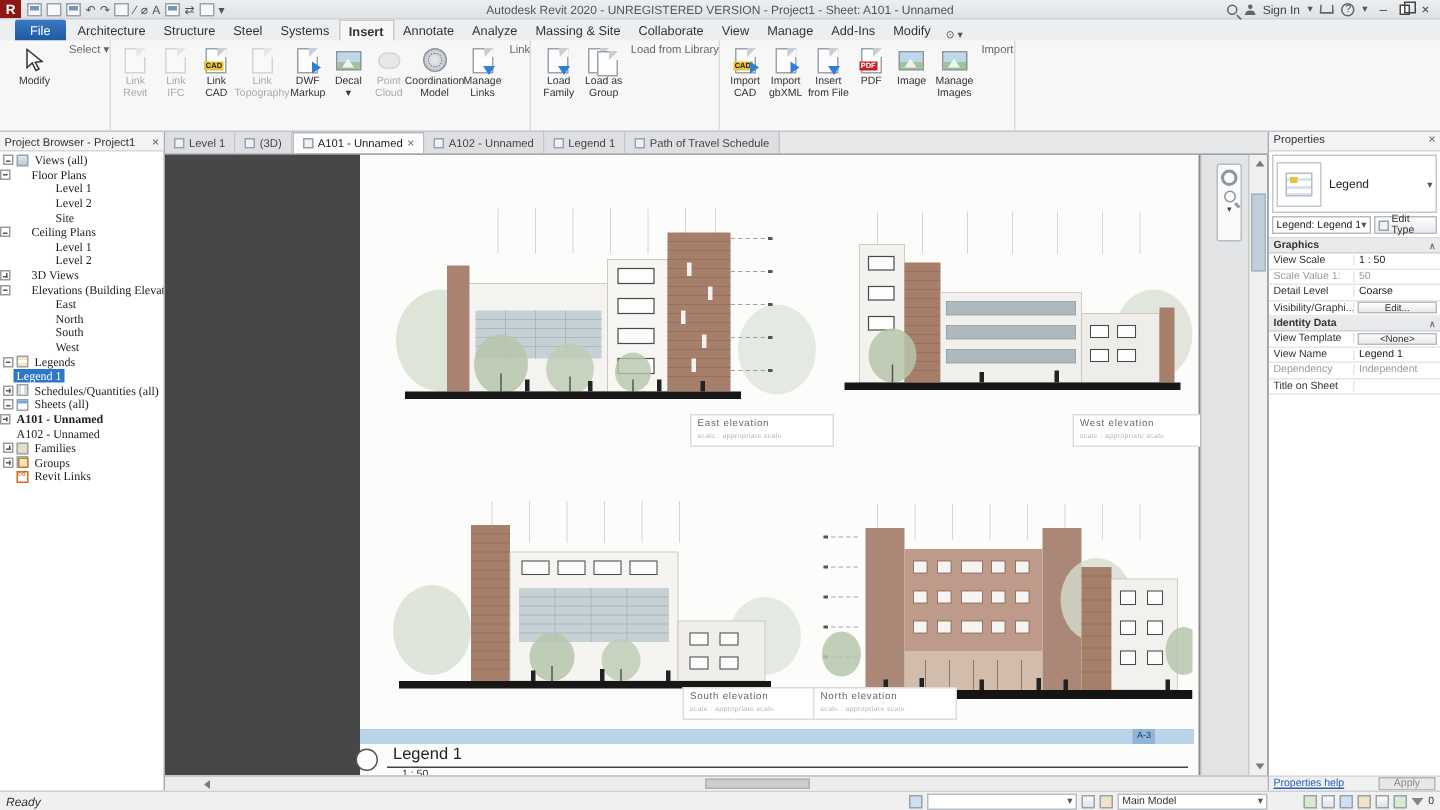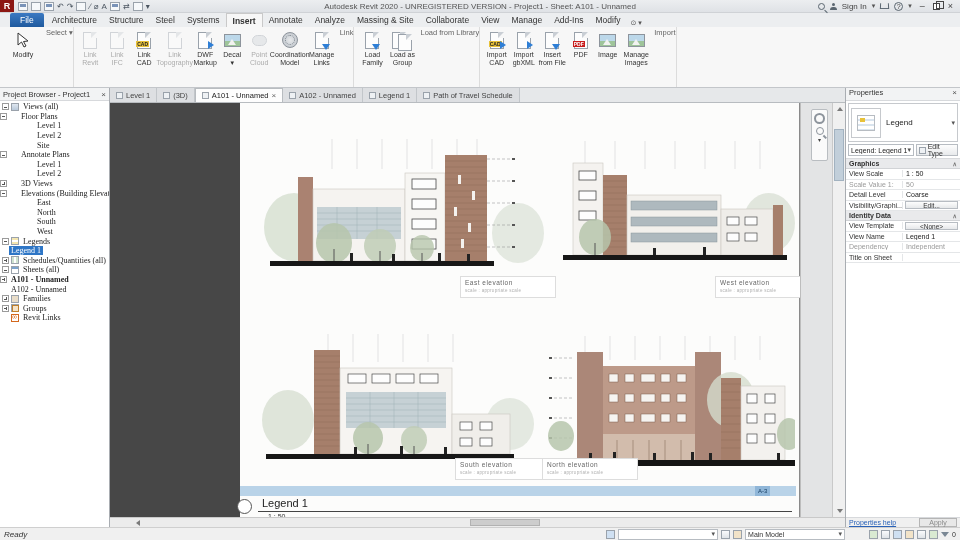--- a/index.html
+++ b/index.html
@@ -416,21 +416,21 @@
             <span class="exp none"></span>
             <span class="tlabel">Level 2</span>
           </div>
         <div class="trow lvl2">
             <span class="exp none"></span>
             <span class="tlabel">Site</span>
           </div>
         <div class="trow lvl1">
             <span class="exp"></span>
             <span class="ticon none"></span>
-            <span class="tlabel">Annotate Plans</span>
+            <span class="tlabel">Ceiling Plans</span>
           </div>
         <div class="trow lvl2">
             <span class="exp none"></span>
             <span class="tlabel">Level 1</span>
           </div>
         <div class="trow lvl2">
             <span class="exp none"></span>
             <span class="tlabel">Level 2</span>
           </div>
         <div class="trow lvl1">

